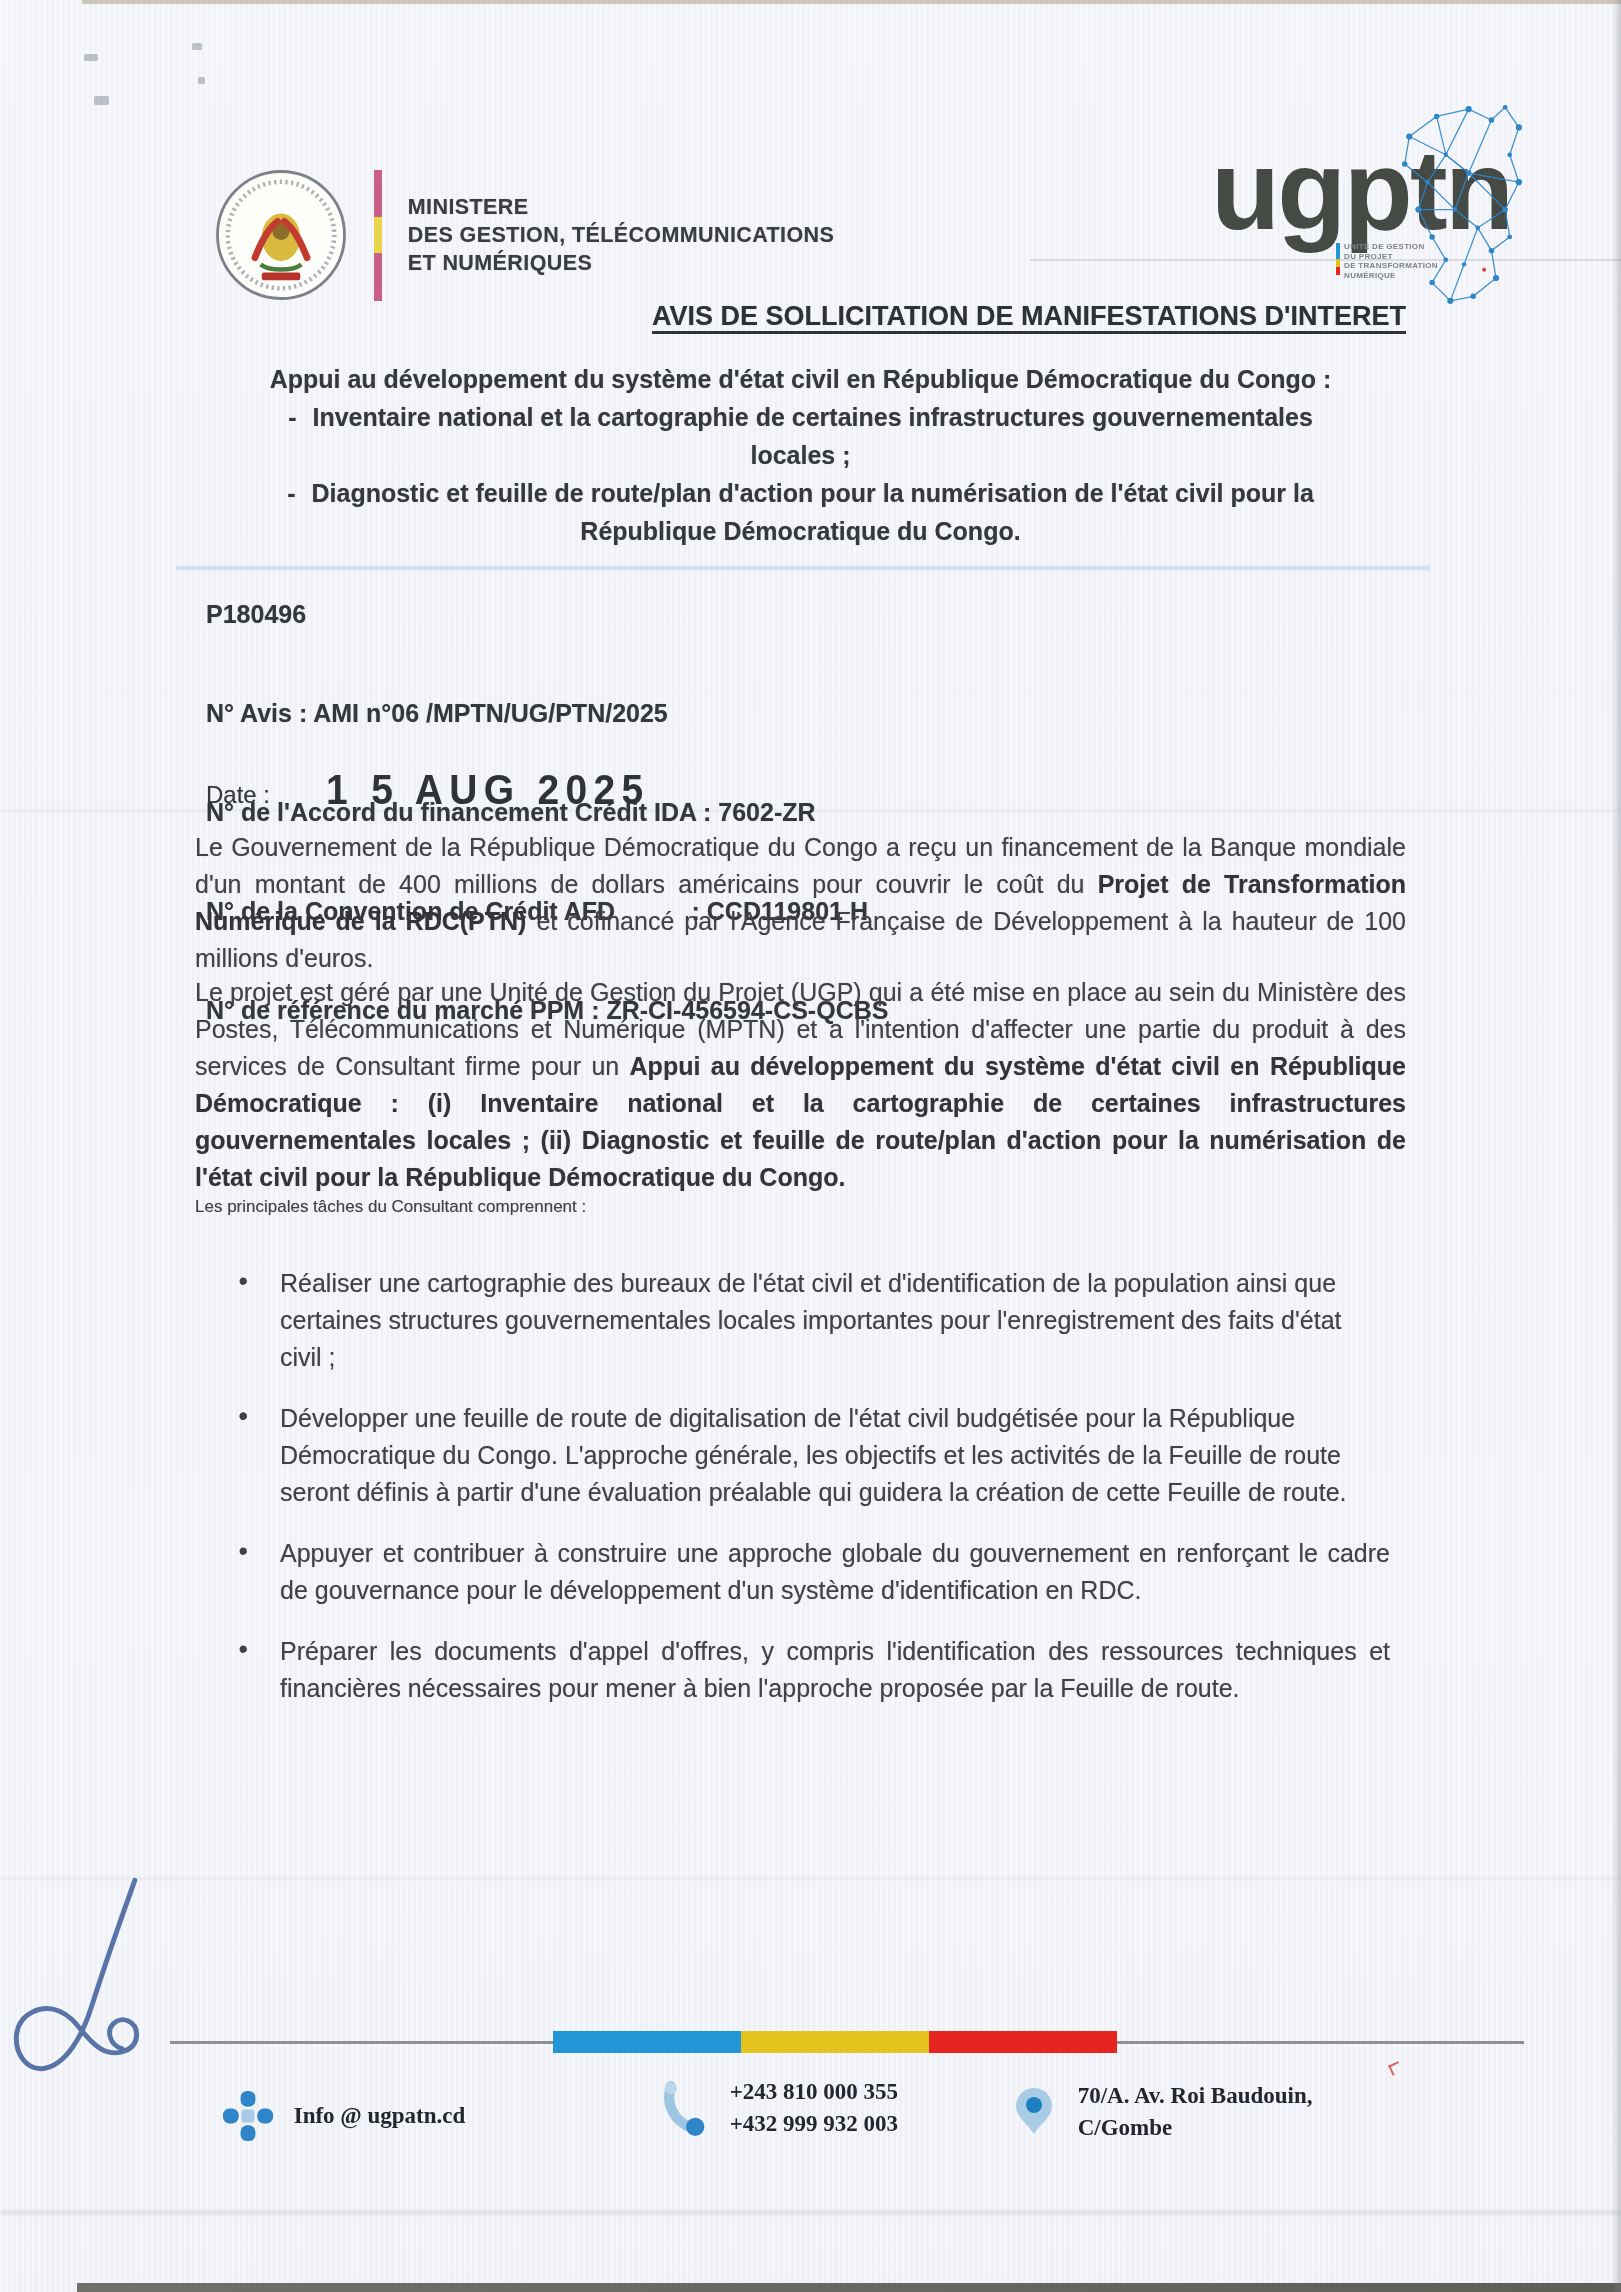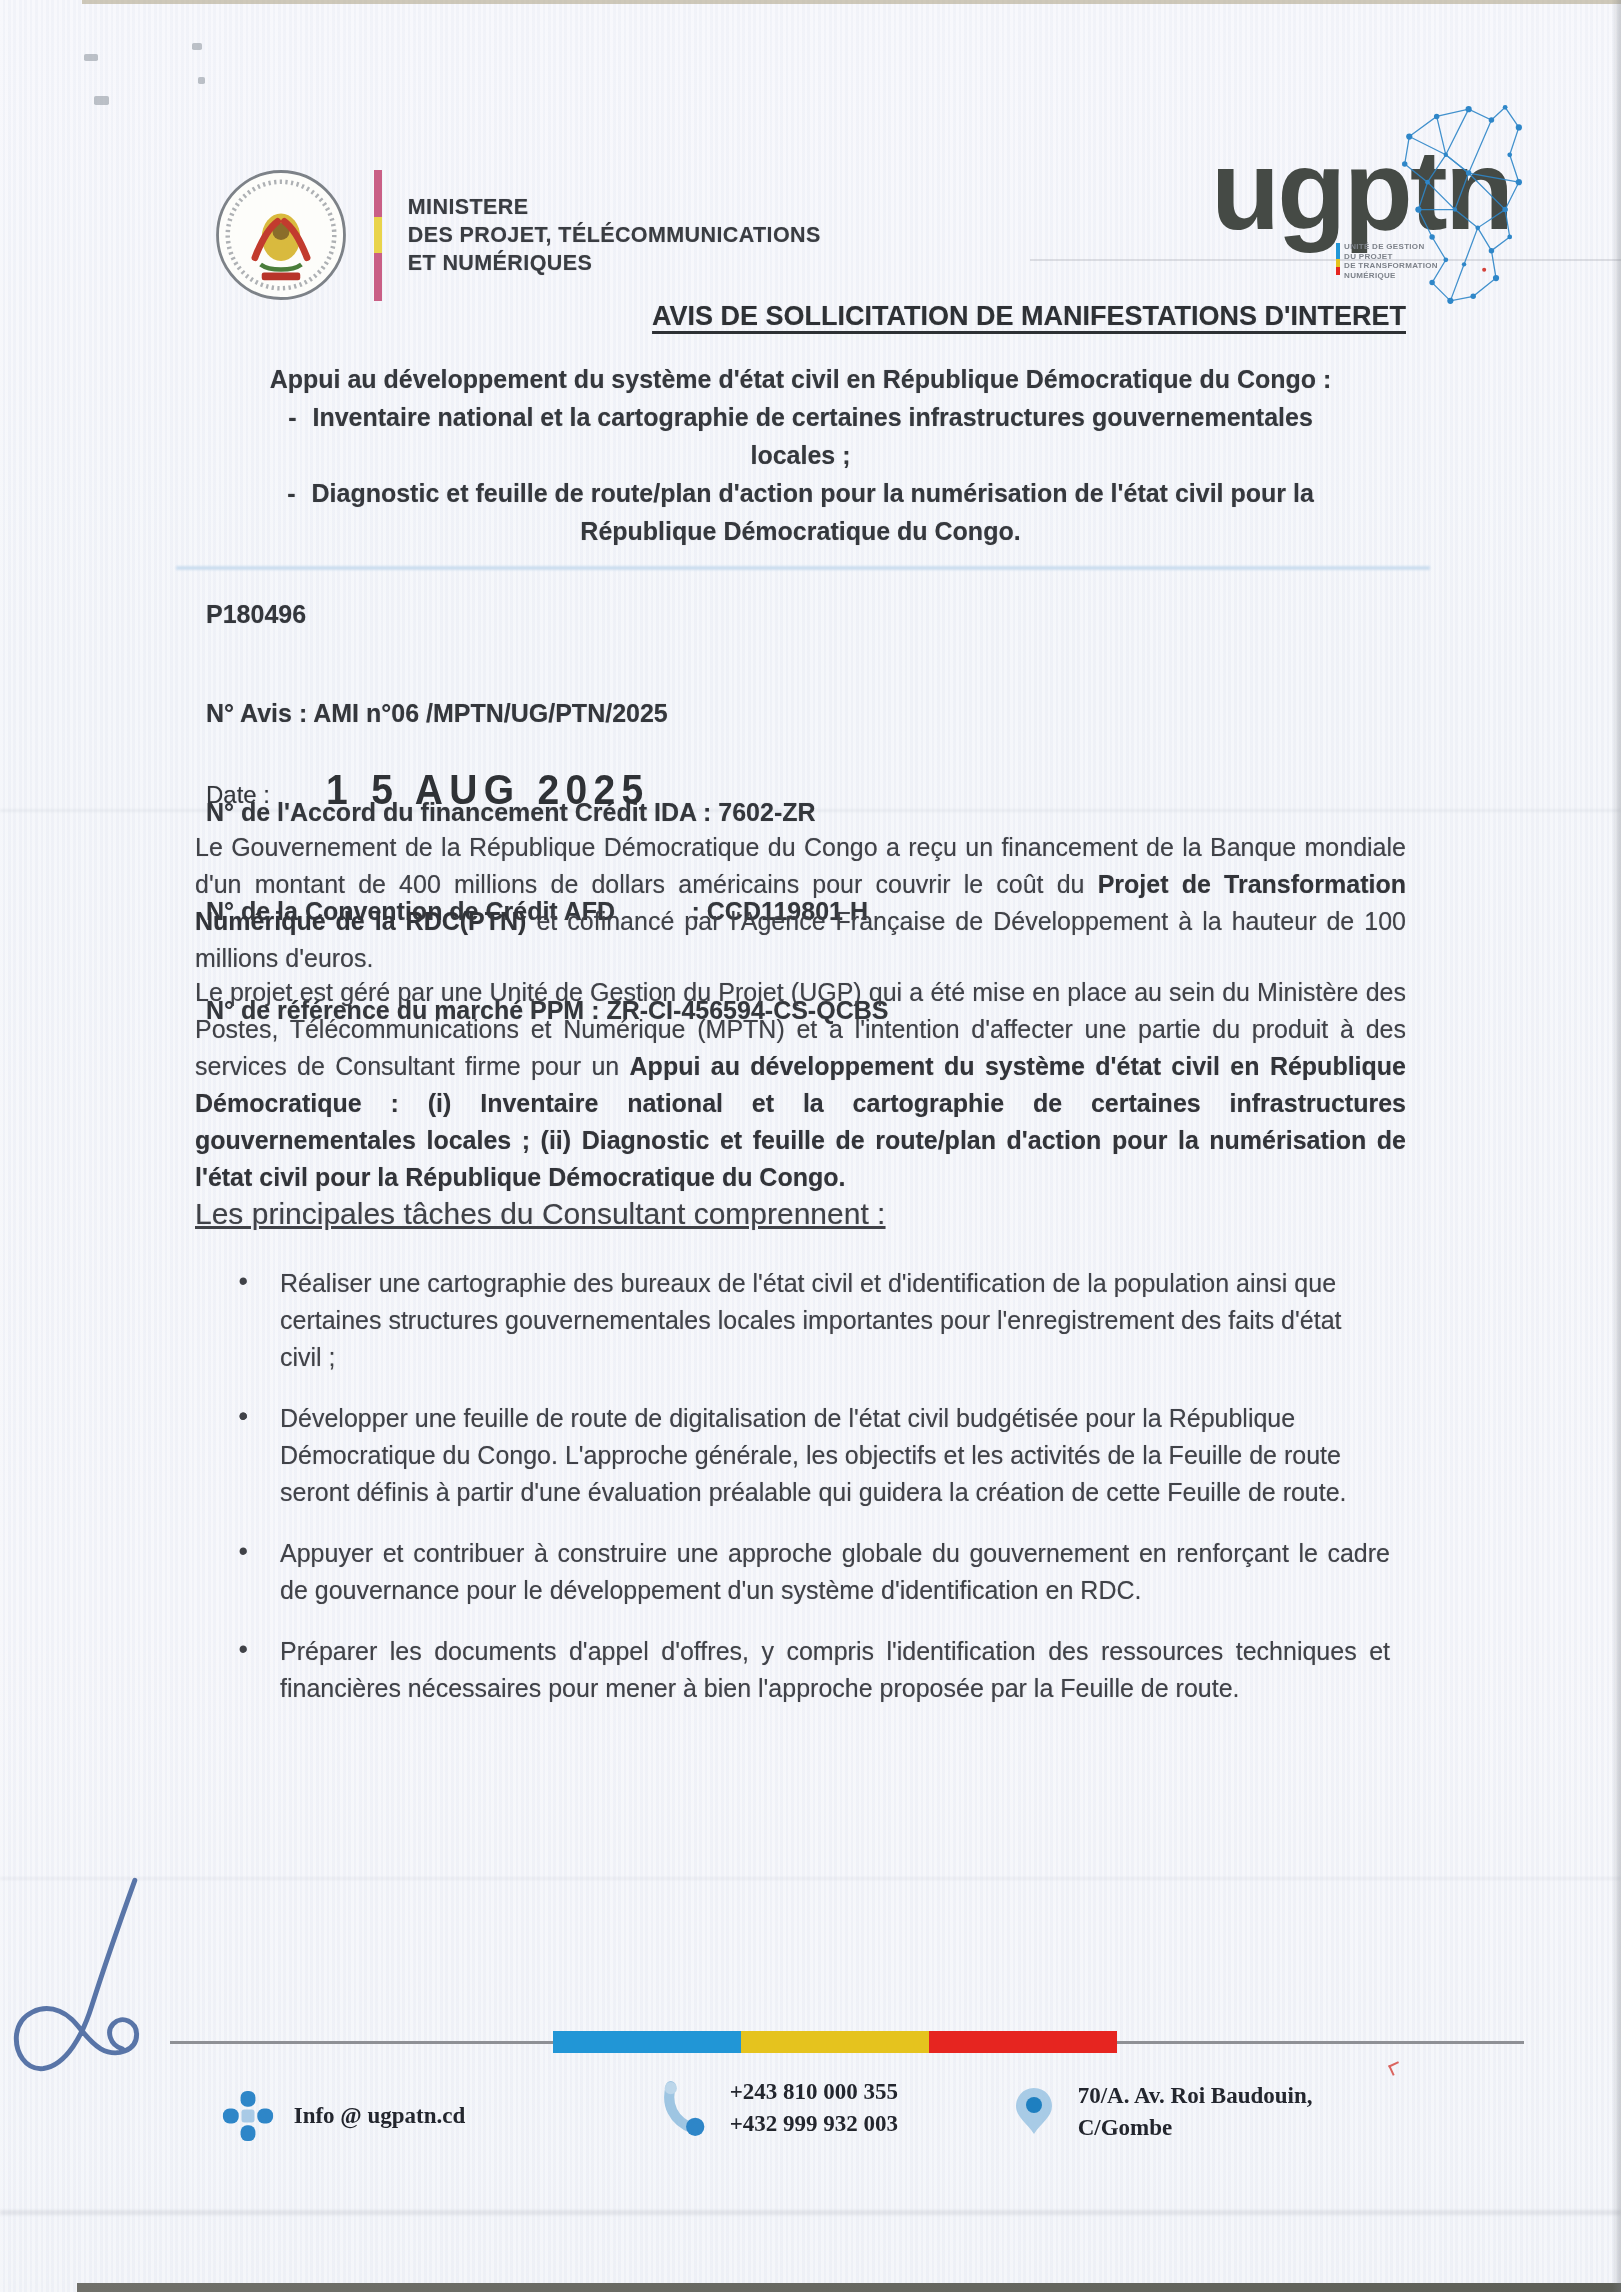--- a/index.html
+++ b/index.html
@@ -53,21 +53,21 @@
   .refs{position:absolute;left:206px;top:532px;font-weight:bold;font-size:25px;line-height:33px;color:#34373c;white-space:pre-wrap;}
   
   .dateline{position:absolute;left:206px;top:768px;}
   .date-label{font-weight:normal;font-size:24px;color:#34373c;}
   .date-stamp{display:inline-block;margin-left:56px;font-size:39px;font-weight:bold;letter-spacing:6.3px;color:#2f3236;transform:scaleY(1.08);filter:blur(0.3px);}
   
   .para{position:absolute;left:195px;width:1211px;font-size:25px;line-height:37px;text-align:justify;color:#404248;}
   .p1{top:829px;}
   .p2{top:974px;}
   .para b{color:#323439;}
-  .tasks-intro{position:absolute;left:195px;top:1197px;font-size:30px;color:#404248;text-decoration:underline;}
+  .tasks-intro{position:absolute;left:195px;top:1197px;font-size:17px;color:#404248;}
   .tasks{position:absolute;left:235px;top:1265px;width:1155px;margin:0;padding:0;list-style:none;}
   .tasks li{position:relative;padding-left:45px;margin-bottom:24px;font-size:25px;line-height:37px;color:#404248;}
   .tasks li .mark{position:absolute;left:3.6px;top:-1.8px;font-size:27px;}
   .tasks li:nth-child(4),.tasks li:nth-child(5){text-align:justify;}
   
   .squiggle{position:absolute;left:3.6px;top:1875px;}
   
   .divider-line{position:absolute;left:170px;top:2041px;width:1354px;height:2.7px;background:#8e9095;}
   .divider-seg{position:absolute;top:2031px;height:21.5px;}
   .seg-blue{left:553px;width:188px;background:#2196d6;}
@@ -106,21 +106,21 @@
       <path d="M42 86 C50 92 70 92 78 86" stroke="#4a7d3a" stroke-width="4" fill="none"></path>
       <rect x="43" y="93" width="34" height="7" rx="2" fill="#b8342a"></rect>
     </svg>
     <div class="flagbar">
       <span class="s1"></span>
         <span class="s2"></span>
         <span class="s3"></span>
     </div>
     <div class="ministry soft">
       <div>MINISTERE</div>
-      <div>DES PROJET, TÉLÉCOMMUNICATIONS</div>
+      <div>DES GESTION, TÉLÉCOMMUNICATIONS</div>
       <div>ET NUMÉRIQUES</div>
     </div>
   </div>
 
   <div class="ugptn">
     <div class="ugptn-word">ugptn</div>
     <svg class="ugptn-net" width="157" height="210" viewBox="0 0 170 230">
       <g stroke="#2e86c8" stroke-width="1.4" fill="none" opacity=".9">
         <polyline points="30,40 60,18 95,10 120,22 135,8 150,30 140,60 150,90 135,120 140,150 120,165 125,195 100,215 75,220 55,200 70,175 55,150 40,120 50,90 25,70 30,40"></polyline>
         <polyline points="30,40 70,60 95,80 80,120 105,140 90,180 75,220"></polyline>

